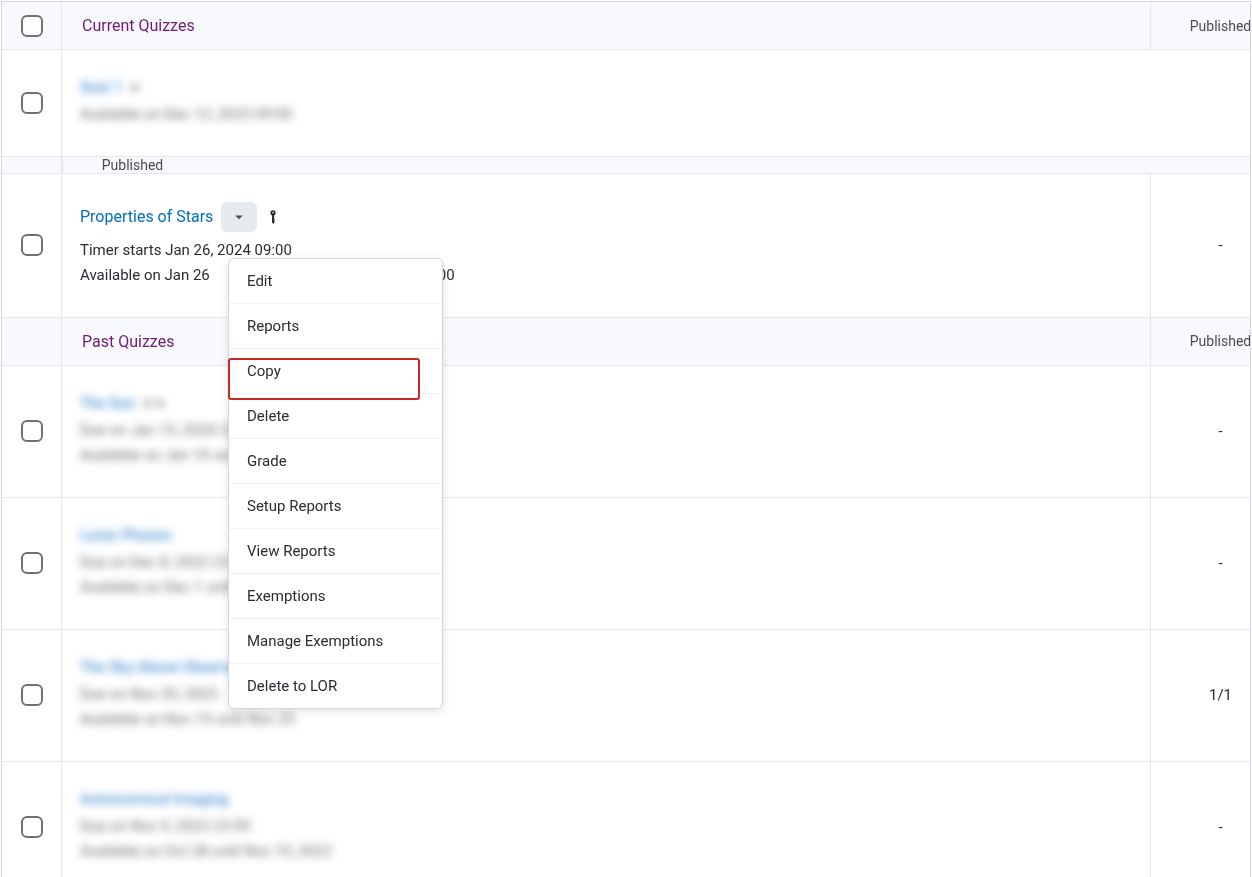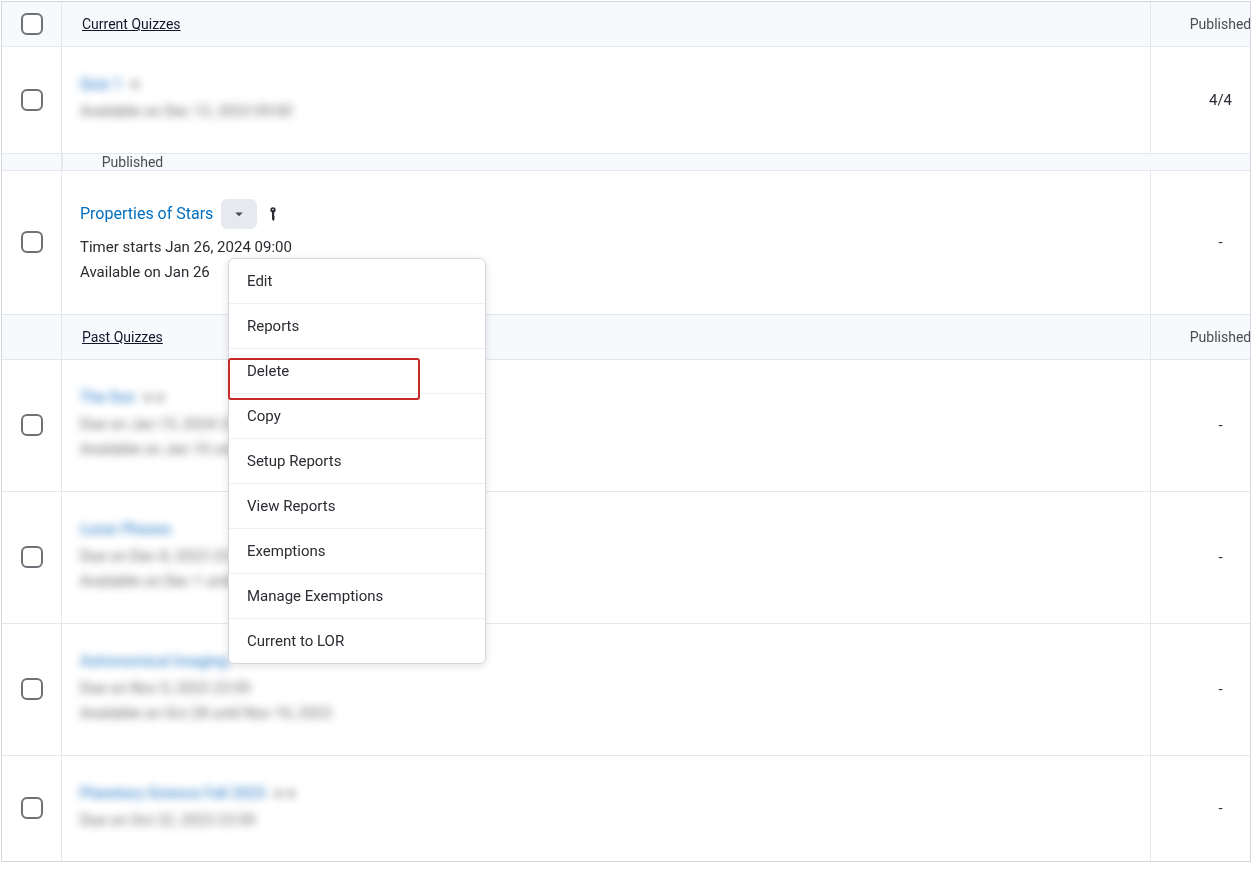--- a/index.html
+++ b/index.html
@@ -57,23 +57,22 @@
     color: #2a2c31;
     padding-left: 40px;
   }
   .section-header {
     background: #f7f9fc;
     display: flex;
     border-bottom: 1px solid #e4e7ec;
   }
   .section-header .content-col {
     padding: 14px 20px;
-    font-size: 14px;
-    color: #0f172a;
-    text-decoration: underline;
+    font-size: 16px;
+    color: #701a75;
   }
   .section-header .status-col {
     font-size: 14px;
     color: #4a4d52;
   }
   .section-header .checkbox-col {
     
   }
   .quiz-title-line {
     display: flex;
@@ -131,21 +130,21 @@
   .blurred-gray {
     color: #888;
     filter: blur(4px);
     opacity: 0.7;
   }
   
   .dropdown {
     position: absolute;
     left: 228px;
     top: 257px;
-    width: 258px;
+    width: 215px;
     background: #fff;
     border: 1px solid #d4d8de;
     border-radius: 6px;
     box-shadow: 0 2px 8px rgba(0,0,0,0.12);
     z-index: 100;
   }
   .dropdown-list {
     list-style: none;
     max-height: 565px;
     overflow-y: scroll;
@@ -208,21 +207,20 @@
     <div class="checkbox-col">
       <div class="checkbox"></div>
     </div>
     <div class="content-col">
       <div class="quiz-title-line">
         <span class="blurred-link">Quiz 1</span>
         <span class="blurred-gray">■</span>
       </div>
       <div class="quiz-meta blurred">Available on Dec 12, 2023 09:00</div>
     </div>
-    <div class="status-col">4/4</div>
   </div>
 
   <div class="section-header">
     <div class="checkbox-col"></div>
     <div class="status-col">Published</div>
   </div>
 
   <div class="row">
     <div class="checkbox-col">
       <div class="checkbox"></div>
@@ -279,20 +277,33 @@
     <div class="content-col">
       <div class="quiz-title-line">
             <span class="blurred-link">Lunar Phases</span>
           </div>
       <div class="quiz-meta blurred">Due on Dec 8, 2023 23:59</div>
       <div class="quiz-meta blurred">Available on Dec 1 until Dec 10, 2023</div>
     </div>
     <div class="status-col">-</div>
   </div>
 
+  <div class="row">
+    <div class="checkbox-col">
+          <div class="checkbox"></div>
+        </div>
+    <div class="content-col">
+      <div class="quiz-title-line">
+            <span class="blurred-link">The Sky Above Observer</span>
+          </div>
+      <div class="quiz-meta blurred">Due on Nov 20, 2023</div>
+      <div class="quiz-meta blurred">Available on Nov 15 until Nov 25</div>
+    </div>
+    <div class="status-col">1/1</div>
+  </div>
 
   <div class="row">
     <div class="checkbox-col">
           <div class="checkbox"></div>
         </div>
     <div class="content-col">
       <div class="quiz-title-line">
             <span class="blurred-link">Astronomical Imaging</span>
           </div>
       <div class="quiz-meta blurred">Due on Nov 5, 2023 23:59</div>
@@ -314,25 +325,26 @@
     </div>
     <div class="status-col">-</div>
   </div>
 
 </div>
 
 <div class="dropdown">
   <ul class="dropdown-list">
     <li class="dropdown-item">Edit</li>
     <li class="dropdown-item">Reports</li>
+    <li class="dropdown-item">Copy</li>
     <li class="dropdown-item">Delete</li>
-    <li class="dropdown-item">Copy</li>
+    <li class="dropdown-item">Grade</li>
     <li class="dropdown-item">Setup Reports</li>
     <li class="dropdown-item">View Reports</li>
     <li class="dropdown-item">Exemptions</li>
     <li class="dropdown-item">Manage Exemptions</li>
-    <li class="dropdown-item">Current to LOR</li>
+    <li class="dropdown-item">Delete to LOR</li>
   </ul>
 </div>
 
 <div class="highlight-box"></div>
 
 </div>
 
 </body></html>

